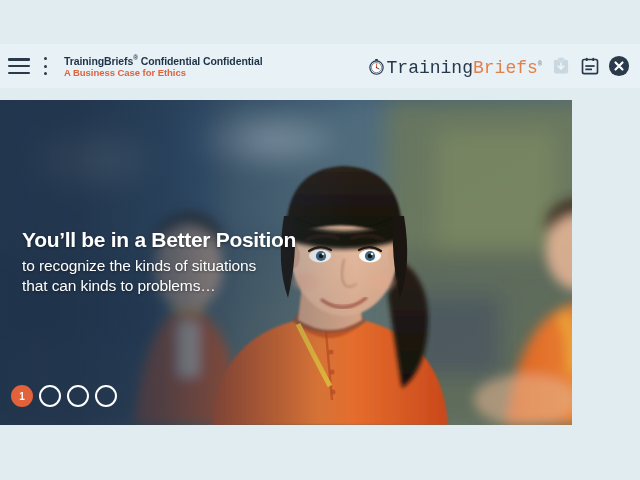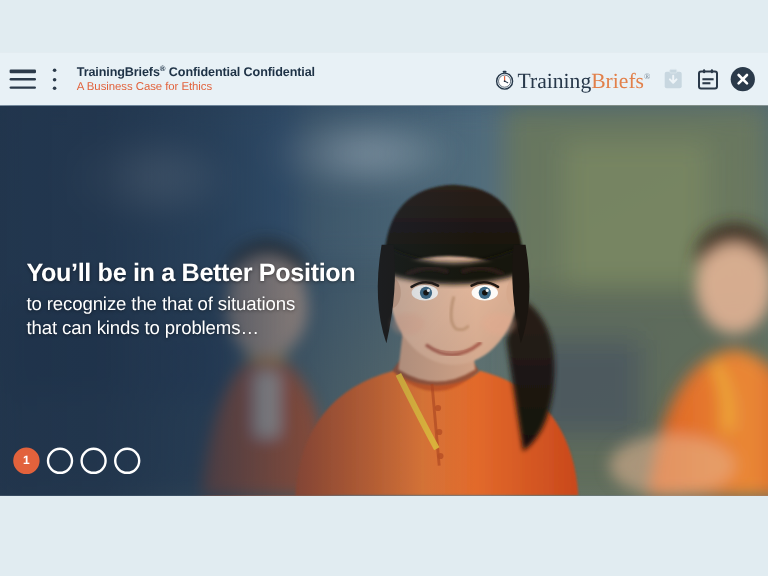--- a/index.html
+++ b/index.html
@@ -80,21 +80,21 @@
     color: #1e3246;
     white-space: nowrap;
     letter-spacing: -0.1px;
   }
   .title-main sup {
     font-size: 6.5px;
     vertical-align: super;
   }
   .title-sub {
     font-size: 9.5px;
-    font-weight: normal;
+    font-weight: bold;
     color: #e2623c;
     white-space: nowrap;
     margin-top: 1px;
     letter-spacing: -0.05px;
   }
 
   .header-spacer { flex: 1 1 auto; }
 
   
   .logo {
@@ -103,21 +103,21 @@
     flex: 0 0 auto;
     margin-right: 8px;
   }
   .logo-mark {
     width: 19px;
     height: 19px;
     margin-right: 1px;
     flex: 0 0 auto;
   }
   .logo-text {
-    font-family: Liberation Serif, serif;
+    font-family: Liberation Mono, monospace;
     font-size: 18px;
     line-height: 19px;
     white-space: nowrap;
     position: relative;
   }
   .logo-text .t1 { color: #27384a; }
   .logo-text .t2 { color: #e2804a; }
   .logo-text sup {
     font-size: 7px;
     color: #7b8c9b;
@@ -138,22 +138,22 @@
     align-items: center;
     justify-content: center;
     cursor: pointer;
   }
   .hicon.disabled { cursor: default; opacity: 1; }
 
   
   .stage {
     position: absolute;
     left: 0;
-    top: 88px;
-    width: 640px;
+    top: 100px;
+    width: 572px;
     height: 325px;
     overflow: hidden;
     background: #24354a;
   }
   .photo {
     position: absolute;
     inset: 0;
     width: 100%;
     height: 100%;
   }
@@ -427,21 +427,21 @@
 
       <g filter="url(#blurSoft)">
         <rect x="232" y="338" width="1" height="1" fill="none"></rect>
       </g>
     </svg>
 
     <div class="overlay-left"></div>
 
     <div class="caption">
       <div class="caption-head">You’ll be in a Better Position</div>
-      <div class="caption-sub">to recognize the that of situations</div>
+      <div class="caption-sub">to recognize the kinds of situations</div>
       <div class="caption-sub" style="margin-top:0">that can kinds to problems…</div>
     </div>
 
     <div class="pager">
       <div class="dot active">1</div>
       <div class="dot"></div>
       <div class="dot"></div>
       <div class="dot"></div>
     </div>
 

